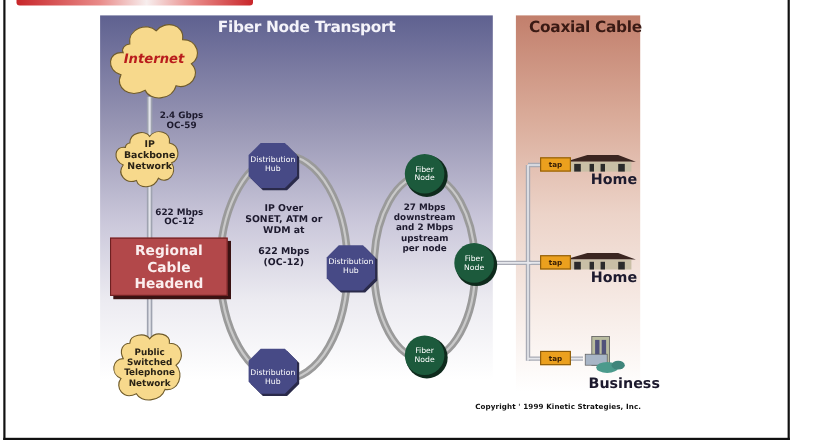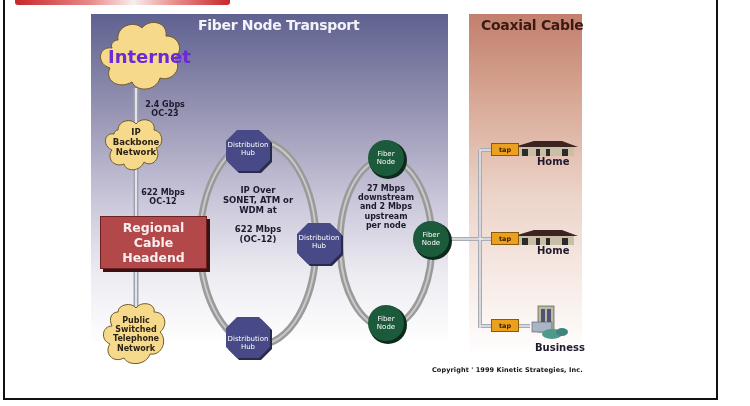--- a/index.html
+++ b/index.html
@@ -21,21 +21,21 @@
   .hub-text { font-size:7px; color:#ffffff; font-weight:normal; }
   .node-text { font-size:7px; color:#ffffff; font-weight:normal; }
   .link-text { font-size:8px; color:#1d1a2e; }
   .center-text { font-size:8.5px; color:#1d1a2e; }
   .headend { position:absolute; left:100px; top:216px; width:107px; height:53px; background:#b2484a;
     box-shadow:3px 3px 0 #3a1212; border:1px solid #6e2021; box-sizing:border-box;
     display:flex; align-items:center; justify-content:center; text-align:center;
     color:#fbeeee; font-weight:bold; font-size:12.5px; line-height:1.2; }
   .tap { position:absolute; width:28px; height:13px; background:#eba01e; border:1px solid #8a5a0a; box-sizing:border-box;
     font-size:6.5px; font-weight:bold; color:#3a2006; display:flex; align-items:center; justify-content:center; }
-  .house-label { position:absolute; font-size:10px; font-weight:bold; color:#1d1a2e; }
+  .house-label { position:absolute; font-size:13px; font-weight:bold; color:#1d1a2e; }
   .copyright { position:absolute; left:432px; top:366px; font-size:6.5px; font-weight:bold; color:#111; letter-spacing:0.1px; }
 </style>
 </head>
 <body>
 
 <div class="banner"></div>
 <div class="frame"></div>
 
 <div class="fiber-panel"></div>
 <div class="coax-panel"></div>
@@ -134,38 +134,38 @@
   <g>
     <rect x="538" y="306" width="16" height="26" fill="#b9bca0" stroke="#555" stroke-width="0.7"></rect>
     <rect x="541" y="309" width="4" height="20" fill="#51527a"></rect>
     <rect x="547" y="309" width="4" height="20" fill="#51527a"></rect>
     <rect x="532" y="322" width="20" height="10" fill="#a8b5c6" stroke="#555" stroke-width="0.6"></rect>
     <ellipse cx="552" cy="334" rx="10" ry="5" fill="#4b9a8c"></ellipse>
     <ellipse cx="562" cy="332" rx="6" ry="4" fill="#3f857b"></ellipse>
   </g>
 </svg>
 
-<div class="lbl" style="left:108px; top:47px; width:64px; font-size:18px; color:#6d28d9;">Internet</div>
+<div class="lbl" style="left:108px; top:47px; width:64px; font-size:12px; color:#b91c1c;font-style:italic;">Internet</div>
 
 <div class="lbl cloud-text" style="left:106px; top:128px; width:60px;">
   <div>IP</div>
   <div>Backbone</div>
   <div>Network</div>
 </div>
 
 <div class="lbl cloud-text" style="left:104px; top:316px; width:64px; font-size:8px;">
   <div>Public</div>
   <div>Switched</div>
   <div>Telephone</div>
   <div>Network</div>
 </div>
 
 <div class="lbl link-text" style="left:140px; top:100px; width:50px;">
   <div>2.4 Gbps</div>
-  <div>OC-23</div>
+  <div>OC-59</div>
 </div>
 <div class="lbl link-text" style="left:138px; top:188px; width:50px;">
   <div>622 Mbps</div>
   <div>OC-12</div>
 </div>
 
 <div class="headend">
   <div>
     <div>Regional Cable</div>
     <div>Headend</div>

